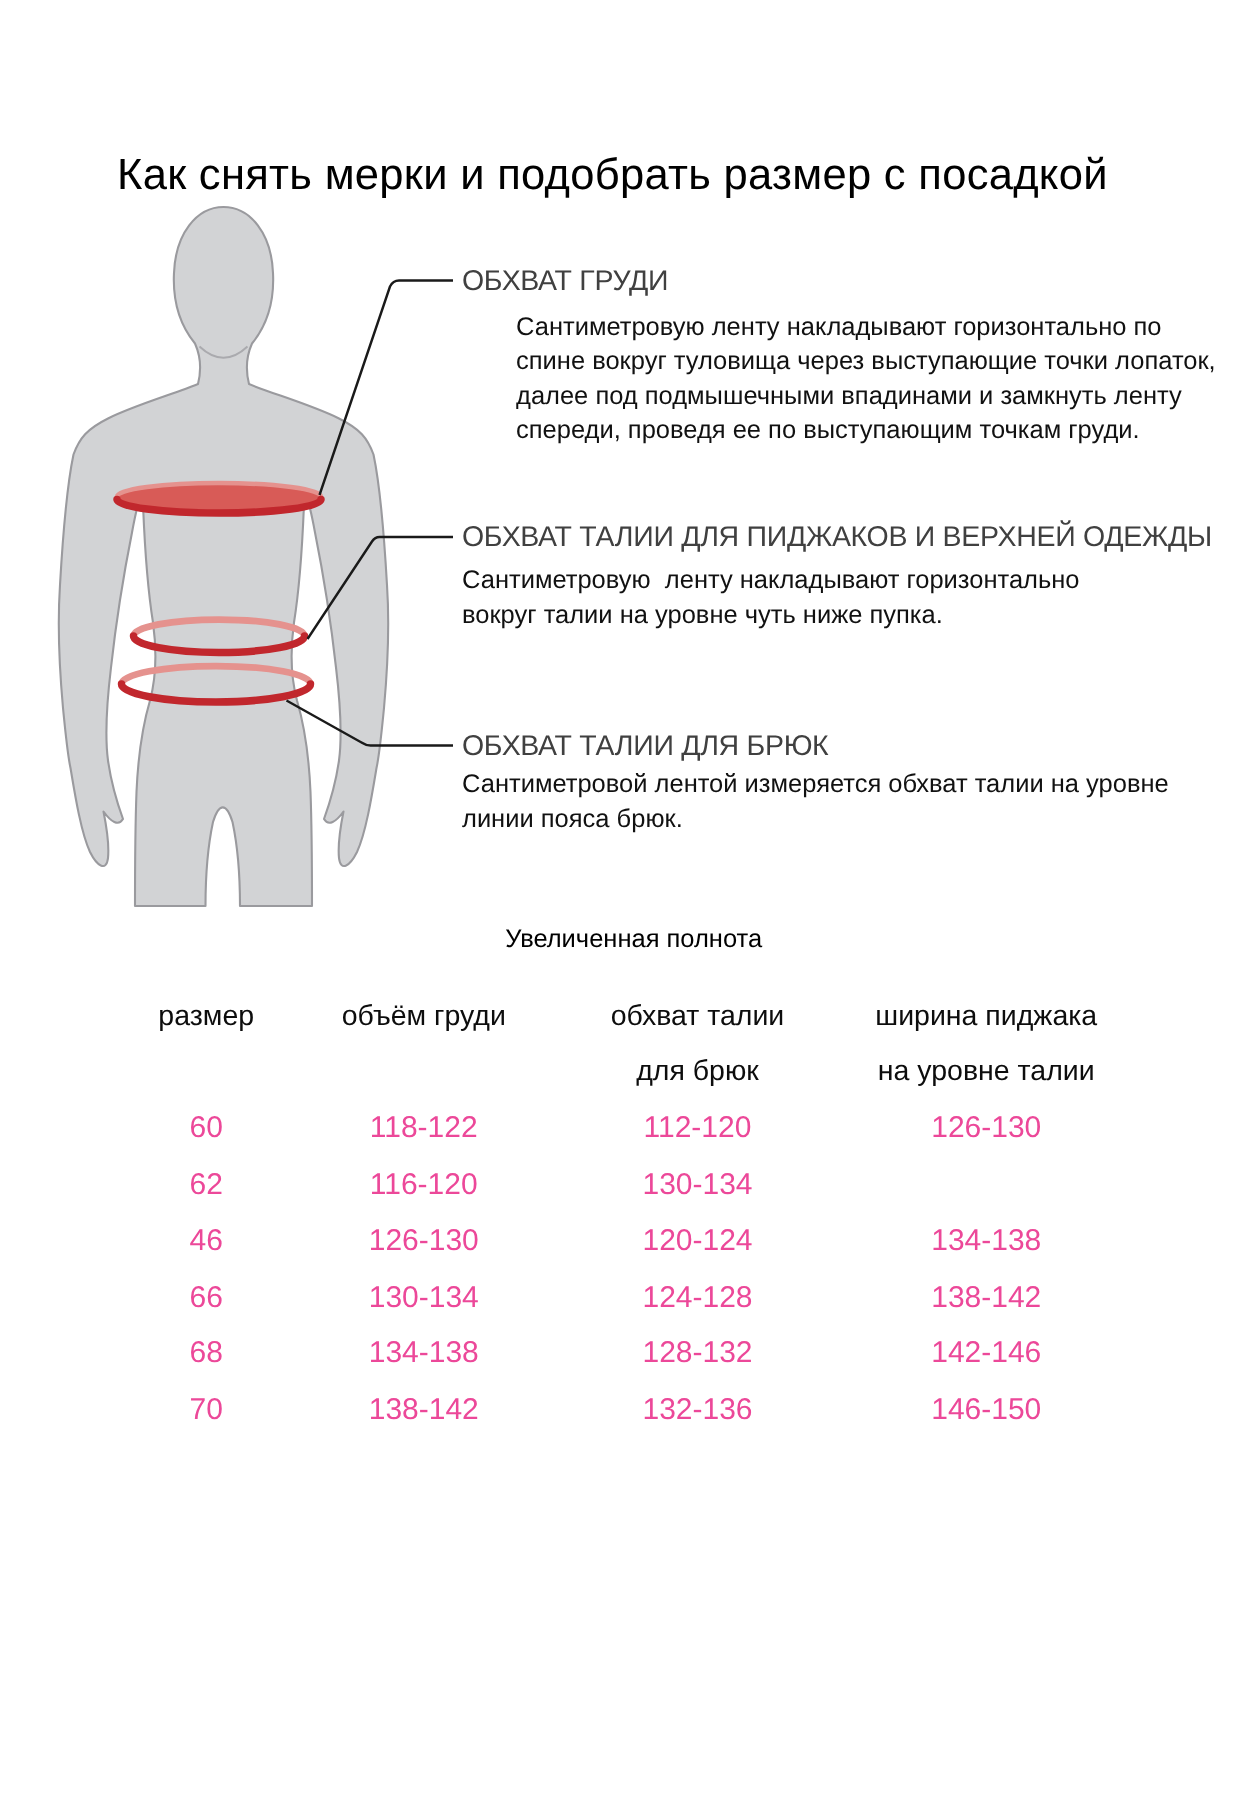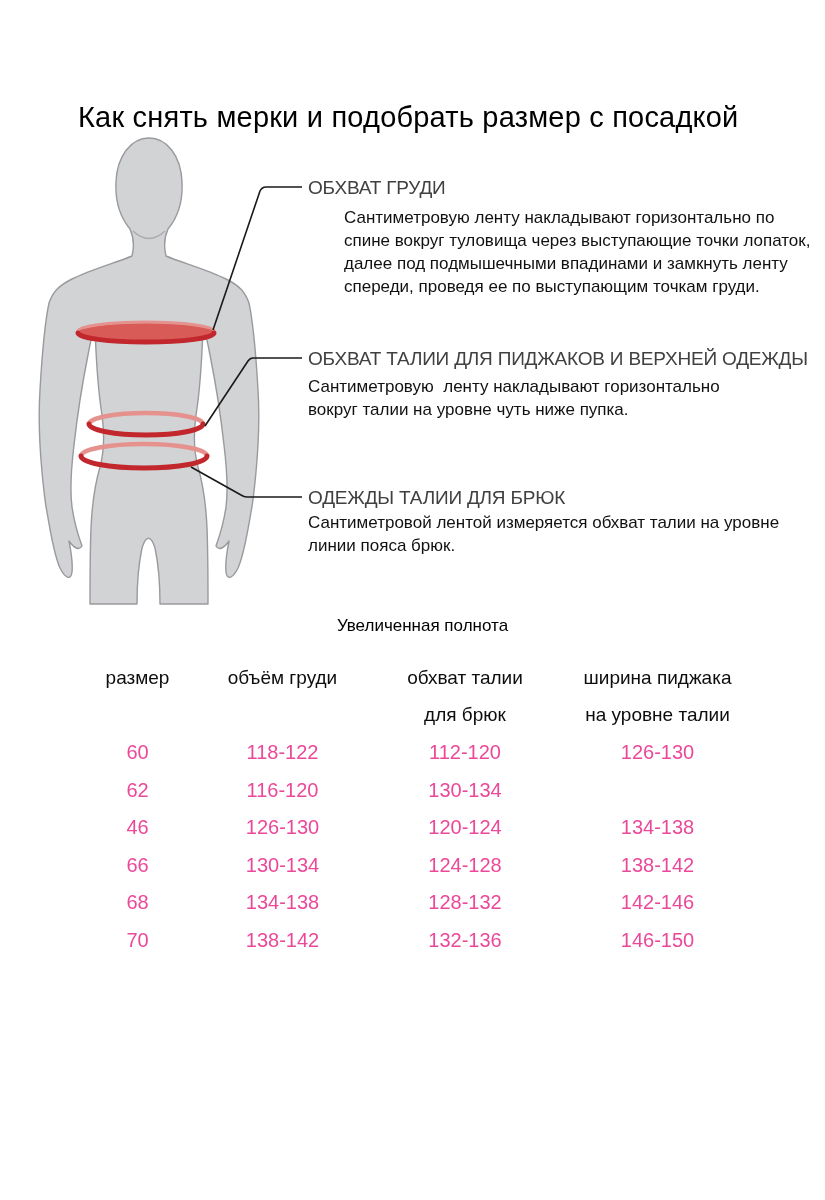--- a/index.html
+++ b/index.html
@@ -157,21 +157,21 @@
   <div class="abs section-heading m1-h">ОБХВАТ ГРУДИ</div>
   <div class="abs section-desc m1-d">Сантиметровую ленту накладывают горизонтально по
 спине вокруг туловища через выступающие точки лопаток,
 далее под подмышечными впадинами и замкнуть ленту
 спереди, проведя ее по выступающим точкам груди.</div>
 
   <div class="abs section-heading m2-h">ОБХВАТ ТАЛИИ ДЛЯ ПИДЖАКОВ И ВЕРХНЕЙ ОДЕЖДЫ</div>
   <div class="abs section-desc m2-d">Сантиметровую  ленту накладывают горизонтально
 вокруг талии на уровне чуть ниже пупка.</div>
 
-  <div class="abs section-heading m3-h">ОДЕЖДЫ ТАЛИИ ДЛЯ БРЮК</div>
+  <div class="abs section-heading m3-h">ОБХВАТ ТАЛИИ ДЛЯ БРЮК</div>
   <div class="abs section-desc m3-d">Сантиметровой лентой измеряется обхват талии на уровне
 линии пояса брюк.</div>
 
   <section class="abs size-table">
     <div class="table-title">Увеличенная полнота</div>
 
     <div class="t-grid t-head-row1">
       <div class="t-head-cell">размер</div>
       <div class="t-head-cell">объём груди</div>
       <div class="t-head-cell">обхват талии</div>

